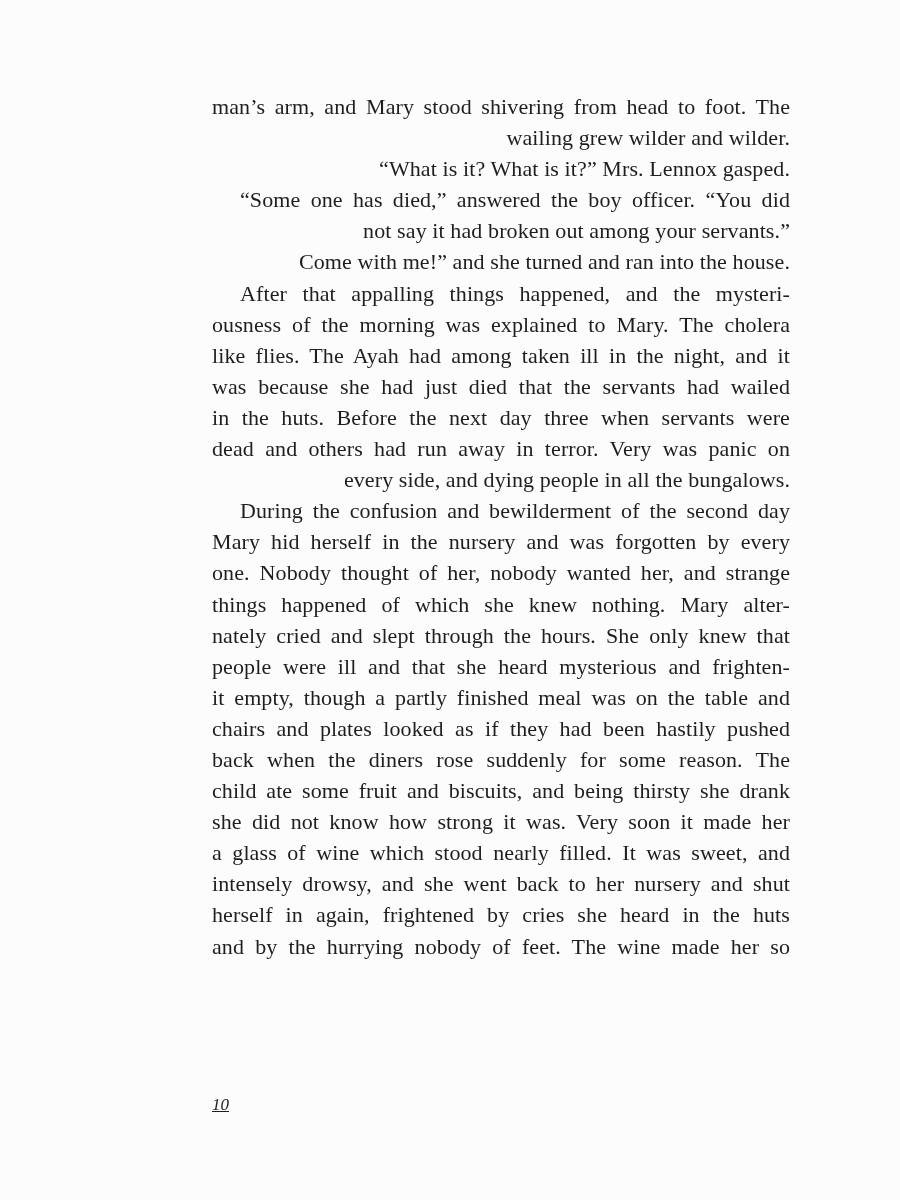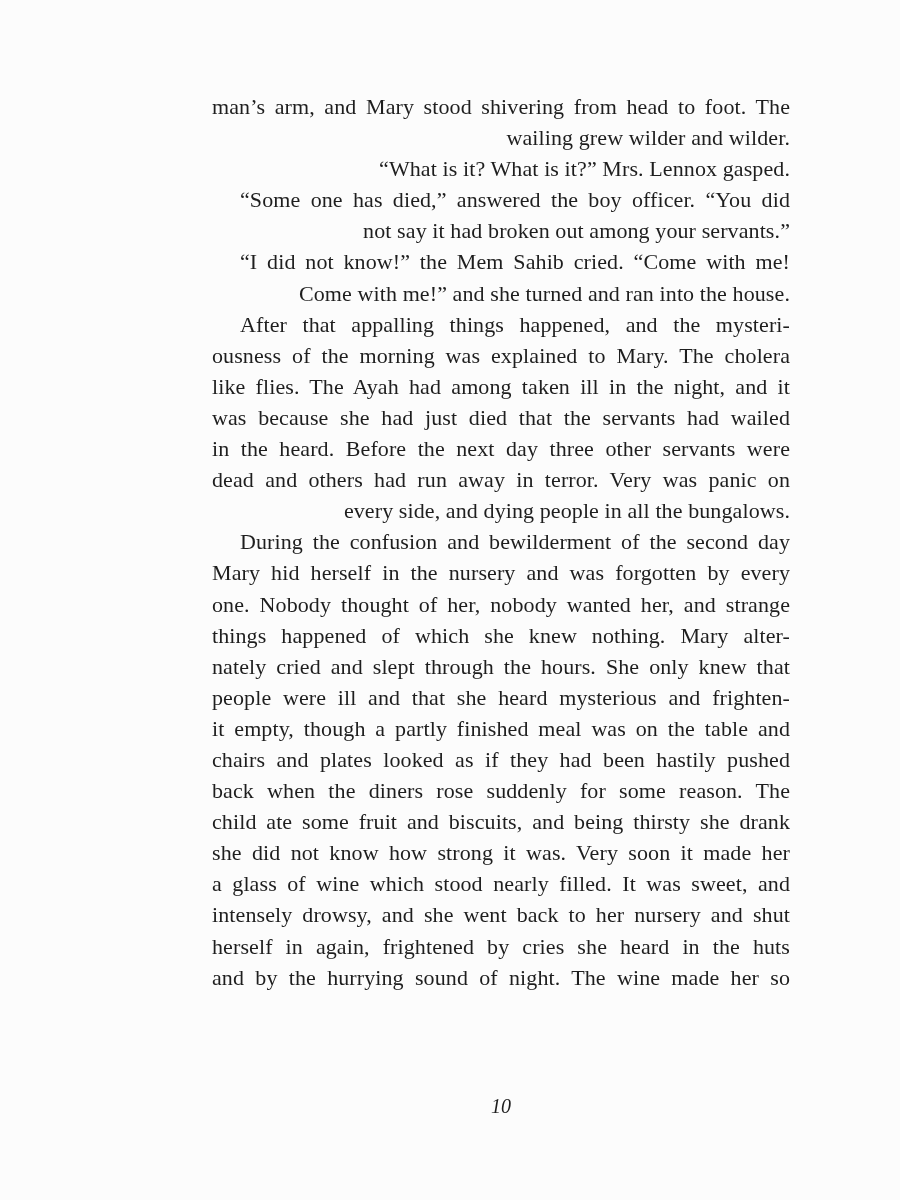--- a/index.html
+++ b/index.html
@@ -29,24 +29,24 @@
   }
   .para { margin: 0; }
   .line { text-align: right; }
   .line.j { text-align: justify; text-align-last: justify; }
   .line.indent { text-indent: 28px; }
   .folio {
     position: absolute;
     left: 175px;
     top: 1095px;
     width: 578px;
-    text-align: center;
     font-style: italic;
-    font-size: 20px;
+    font-size: 17px;
     color: #1e1e1e;
+    text-decoration: underline;
   }
 </style>
 </head>
 <body>
 
 <div class="page">
 
   <main class="text-block">
 
     <p class="para">
@@ -61,51 +61,50 @@
     <p></p>
 
     <p class="para">
       </p>
       <div class="line j indent">“Some one has died,” answered the boy officer. “You did</div>
       <div class="line">not say it had broken out among your servants.”</div>
     <p></p>
 
     <p class="para">
       </p>
-      <div class="line j indent">“I did not know!” the Mem Sahib cried. “Come with me!</div>
       <div class="line">Come with me!” and she turned and ran into the house.</div>
     <p></p>
 
     <p class="para">
       </p>
       <div class="line j indent">After that appalling things happened, and the mysteri-</div>
       <div class="line j">ousness of the morning was explained to Mary. The cholera</div>
       <div class="line j">like flies. The Ayah had among taken ill in the night, and it</div>
       <div class="line j">was because she had just died that the servants had wailed</div>
-      <div class="line j">in the heard. Before the next day three other servants were</div>
+      <div class="line j">in the huts. Before the next day three when servants were</div>
       <div class="line j">dead and others had run away in terror. Very was panic on</div>
       <div class="line">every side, and dying people in all the bungalows.</div>
     <p></p>
 
     <p class="para">
       </p>
       <div class="line j indent">During the confusion and bewilderment of the second day</div>
       <div class="line j">Mary hid herself in the nursery and was forgotten by every</div>
       <div class="line j">one. Nobody thought of her, nobody wanted her, and strange</div>
       <div class="line j">things happened of which she knew nothing. Mary alter-</div>
       <div class="line j">nately cried and slept through the hours. She only knew that</div>
       <div class="line j">people were ill and that she heard mysterious and frighten-</div>
       <div class="line j">it empty, though a partly finished meal was on the table and</div>
       <div class="line j">chairs and plates looked as if they had been hastily pushed</div>
       <div class="line j">back when the diners rose suddenly for some reason. The</div>
       <div class="line j">child ate some fruit and biscuits, and being thirsty she drank</div>
       <div class="line j">she did not know how strong it was. Very soon it made her</div>
       <div class="line j">a glass of wine which stood nearly filled. It was sweet, and</div>
       <div class="line j">intensely drowsy, and she went back to her nursery and shut</div>
       <div class="line j">herself in again, frightened by cries she heard in the huts</div>
-      <div class="line j">and by the hurrying sound of night. The wine made her so</div>
+      <div class="line j">and by the hurrying nobody of feet. The wine made her so</div>
     <p></p>
 
   </main>
 
   <footer class="folio">10</footer>
 
 </div>
 
 </body></html>

